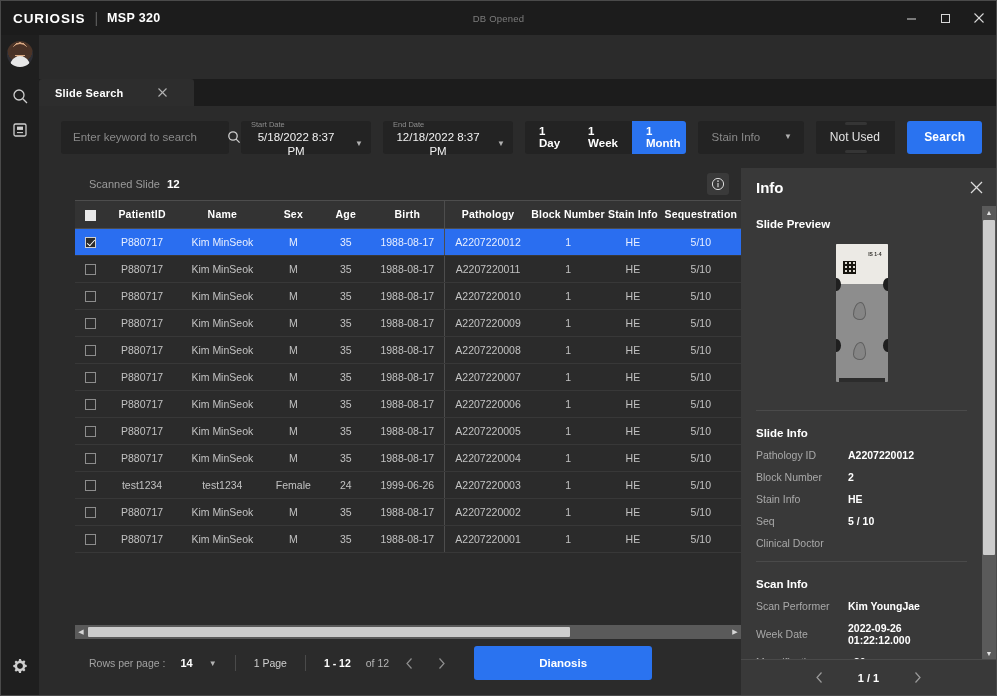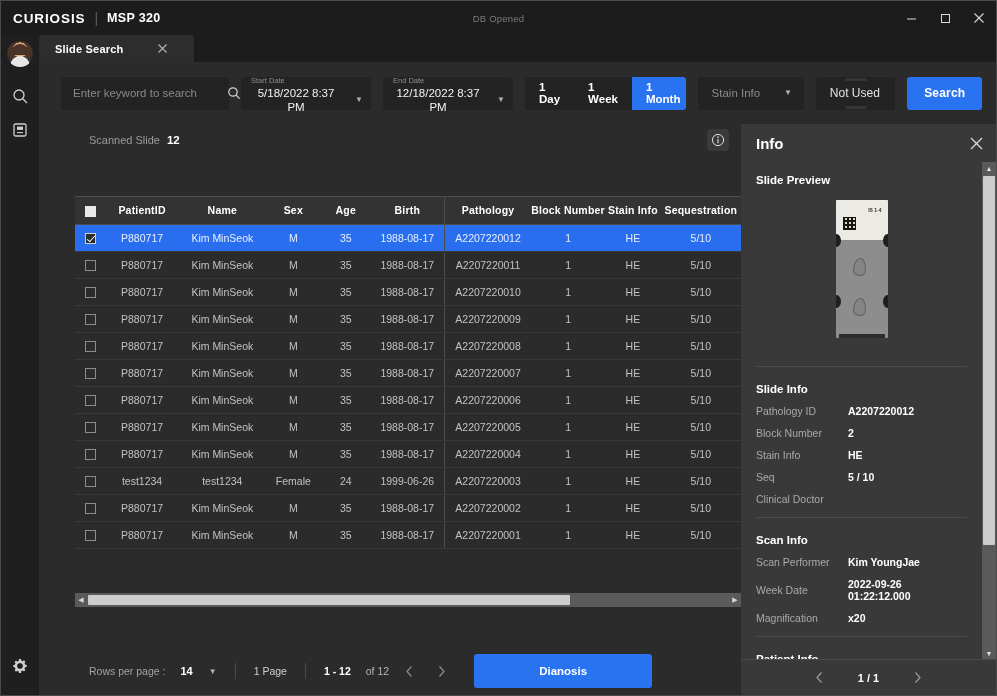--- a/index.html
+++ b/index.html
@@ -70,21 +70,21 @@
     width: 38px; height: 34px; display: flex; align-items: center; justify-content: center;
     color: #cfcfcf;
   }
   .rail-spacer { flex: 1; }
   .rail-bottom { margin-bottom: 10px; }
 
   
   .maincol { flex: 1; display: flex; flex-direction: column; min-width: 0; background: #2b2b2b; }
 
   
-  .tabstrip { height: 27px; background: #1c1c1c; display: flex; align-items: flex-end; flex: 0 0 27px; }
+  .tabstrip { height: 27px; background: #1c1c1c; display: flex; align-items: flex-end; flex: 0 0 27px; margin-top: 44px; }
   .tab {
     height: 27px; min-width: 155px; background: #2d2d2d;
     display: flex; align-items: center; padding: 0 10px 0 16px; gap: 34px;
     border-top-left-radius: 3px; border-top-right-radius: 3px;
   }
   .tab-label { color: #ffffff; font-size: 11px; font-weight: bold; letter-spacing: .2px; }
   .tab-close { color: #b4b4b4; display: flex; align-items: center; }
 
   
   .searchbar {
@@ -143,22 +143,21 @@
     color: #ffffff; font-size: 12px; font-weight: bold; letter-spacing: .2px;
   }
 
   
   .content { flex: 1; display: flex; min-height: 0; padding: 0 0 0 0; }
 
   
   .tablepanel {
     flex: 1; min-width: 0; background: #2b2b2b;
     display: flex; flex-direction: column;
-    margin: 0 0 0 36px;
-    gap: 40px;
+    margin: 0 0 8px 36px;
   }
   .scanned-bar {
     height: 32px; display: flex; align-items: center; flex: 0 0 32px;
     padding: 0 12px 0 14px;
   }
   .scanned-label { color: #9b9b9b; font-size: 11px; }
   .scanned-count { color: #ffffff; font-size: 11.5px; font-weight: bold; margin-left: 7px; }
   .info-circle-btn {
     margin-left: auto; width: 22px; height: 22px; border-radius: 3px; background: #3a3a3a;
     display: flex; align-items: center; justify-content: center; color: #dcdcdc;

